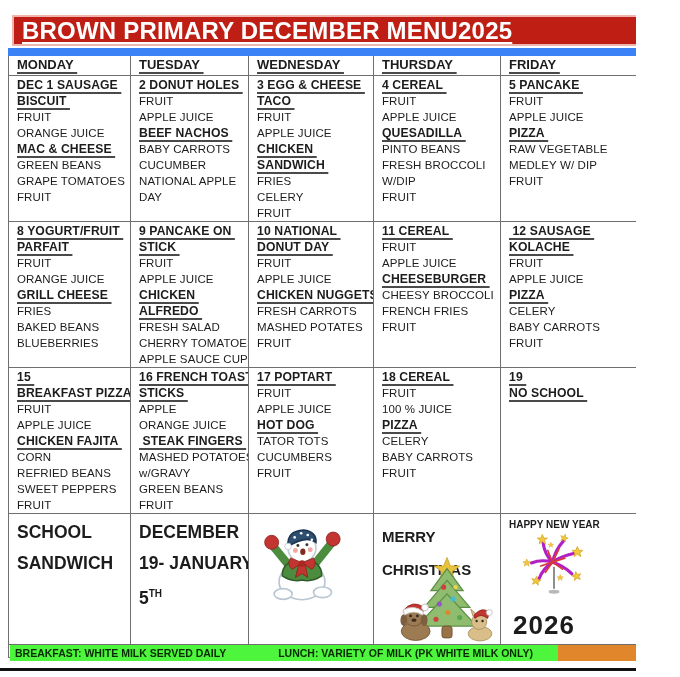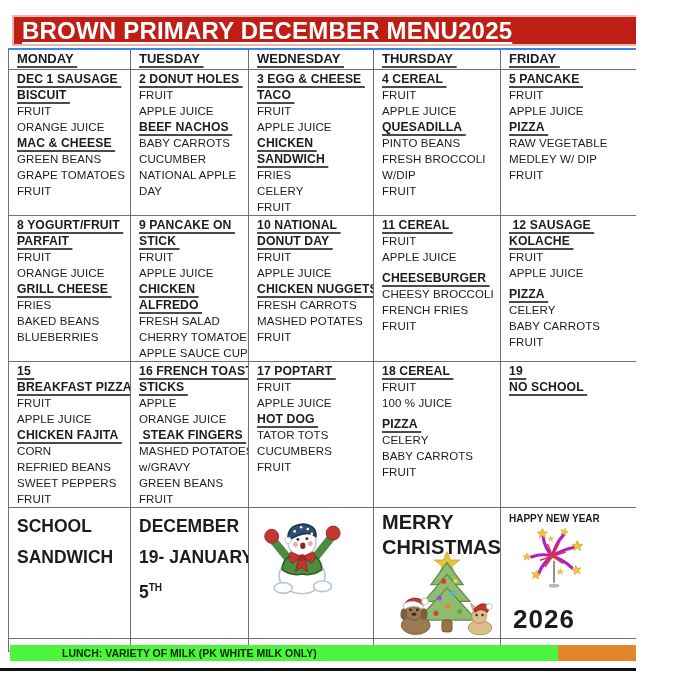--- a/index.html
+++ b/index.html
@@ -22,44 +22,44 @@
 
   
   .menu-table {
     position:absolute; left:8px; top:48px; width:629px;
     border-collapse:collapse; table-layout:fixed;
   }
   .menu-table th, .menu-table td {
     border:1px solid #6f6f6f; vertical-align:top;
     padding:1px 3px 0 8px; overflow:hidden; position:relative;
   }
-  .menu-table thead th { border-top:2px solid #3b82f6; }
+  .menu-table thead th { border-top:8px solid #3b82f6; }
   .day-h {
     height:18px; text-align:left; font-size:13px; font-weight:bold;
     text-decoration:underline; text-decoration-thickness:1.5px;
     text-decoration-color:#4a4a4a; text-underline-offset:3px; white-space:pre;
   }
   tr.week1 { height:141px; }
   tr.week2 { height:143px; }
   tr.week3 { height:144px; }
   tr.holiday { height:131px;margin-top:34px; }
   tr.empty { height:13px; }
 
   .line { font-size:11.5px; line-height:16px; white-space:pre; letter-spacing:0.1px; }
   .line.h {
     font-weight:bold; font-size:12.2px;
     text-decoration:underline; text-decoration-thickness:1.5px;
     text-decoration-color:#4a4a4a; text-underline-offset:2.5px;
   }
-  .line.g { margin-top:5px; }
+  .line.g { }
 
   
   .big { font-size:17.5px; font-weight:bold; line-height:28px; padding-top:3px; white-space:pre; }
   .big sup { font-size:10px; }
-  .med { font-size:20px; font-weight:bold; line-height:23px; padding-top:2px; white-space:pre; }
+  .med { font-size:15px; font-weight:bold; line-height:23px; padding-top:10px; white-space:pre; }
   .hny { font-size:10px; font-weight:bold; line-height:15px; padding-top:2px; white-space:pre; }
   .year {
     position:absolute; left:12px; bottom:3px;
     font-size:26px; font-weight:bold; letter-spacing:1px;
   }
 
   .snowman-svg  { position:absolute; left:12px; top:4px;  width:82px;  height:88px; }
   .tree-svg     { position:absolute; right:-2px; bottom:1px; width:110px; height:88px; }
   .fireworks-svg{ position:absolute; left:6px;  top:17px; width:94px;  height:74px; }
 
@@ -364,18 +364,19 @@
           <td></td>
           <td></td>
           <td></td>
           <td></td>
           <td></td>
         </tr>
       </tbody>
   </table>
 
   <div class="banner-green" style="background: rgb(77, 245, 61);">
+    <span class="breakfast">BREAKFAST: WHITE MILK SERVED DAILY</span>
     <span class="lunch">LUNCH: VARIETY OF MILK (PK WHITE MILK ONLY)</span>
   </div>
   <div class="banner-orange" style="background: rgb(226, 134, 44);"></div>
   <div class="bottom-line"></div>
 
 </div>
 
 </body></html>

